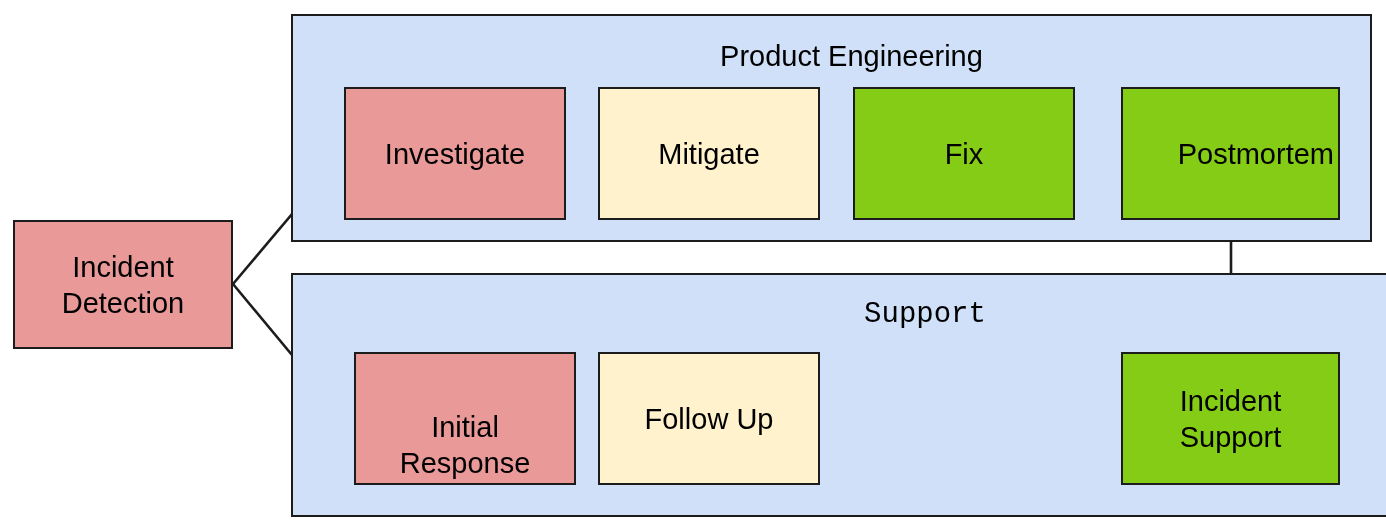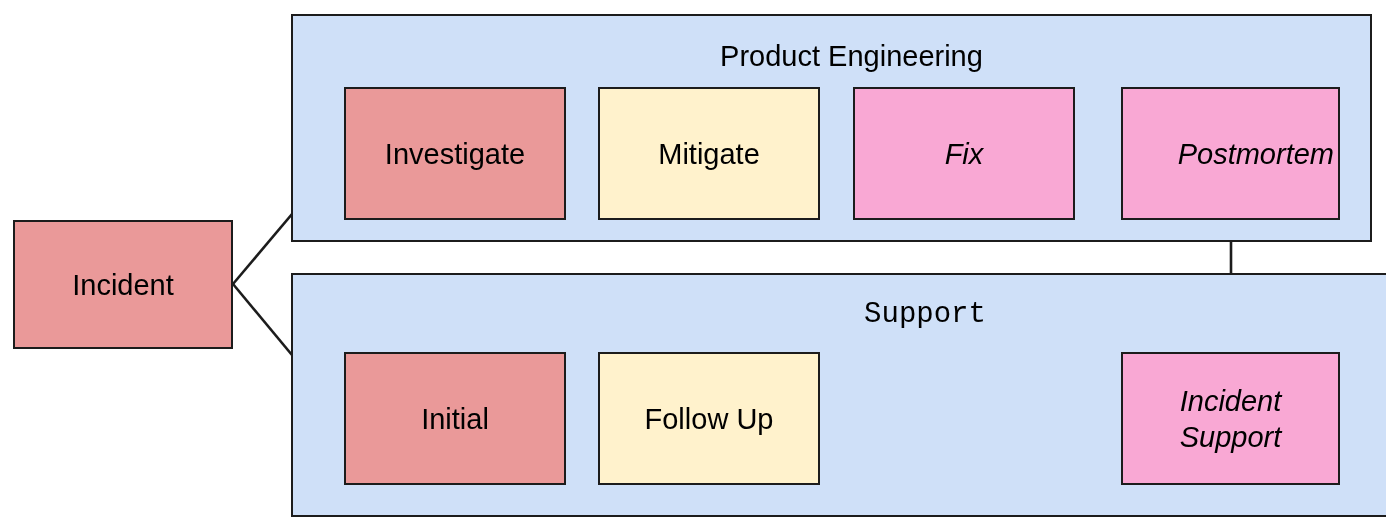--- a/index.html
+++ b/index.html
@@ -43,21 +43,21 @@
     justify-content: center;
     text-align: center;
     font-size: 29px;
     line-height: 36px;
     color: #000000;
     padding: 2px 4px;
   }
   .node-label { display: block; }
   .fill-red    { background: #ea9999; }
   .fill-yellow { background: #fff2cc; }
-  .fill-green  { background: #f9a8d4; font-style: italic; }
+  .fill-green  { background: #84cc16; }
 
   
   #arrows {
     position: absolute;
     left: 0;
     top: 0;
     width: 1386px;
     height: 526px;
     pointer-events: none;
   }
@@ -87,20 +87,21 @@
 
       <path d="M566,418 L597,418"></path>
       <path d="M820,418 L853,418"></path>
       <path d="M1074,418 L1120,418"></path>
     </g>
   </svg>
 
   <div class="node fill-red" style="left:13px; top:220px; width:220px; height:129px;">
     <span class="node-stack">
       <span class="node-label">Incident</span>
+      <span class="node-label">Detection</span>
     </span>
   </div>
 
   <div class="lane" style="left:291px; top:14px; width:1081px; height:228px;">
     <div class="lane-title" style="top:23px;margin-left:40px;">Product Engineering</div>
   </div>
 
   <div class="node fill-yellow" style="left:598px; top:87px; width:222px; height:133px;">
     <span>Mitigate</span>
   </div>
@@ -114,23 +115,24 @@
   </div>
 
   <div class="node fill-green" style="left:1121px; top:87px; width:219px; height:133px;justify-content:flex-end;">
     <span>Postmortem</span>
   </div>
 
   <div class="lane" style="left:291px; top:273px; width:1268px; height:244px;font-family:Liberation Mono, monospace;">
     <div class="lane-title" style="top:23px;">Support</div>
   </div>
 
-  <div class="node fill-red" style="left:344px; top:352px; width:222px; height:133px;">
+  <div class="node fill-red" style="left:354px; top:352px; width:222px; height:133px;align-items:flex-end;">
     <span class="node-stack">
       <span class="node-label">Initial</span>
+      <span class="node-label">Response</span>
     </span>
   </div>
 
   <div class="node fill-yellow" style="left:598px; top:352px; width:222px; height:133px;">
     <span>Follow Up</span>
   </div>
 
 
   <div class="node fill-green" style="left:1121px; top:352px; width:219px; height:133px;">
     <span class="node-stack">

